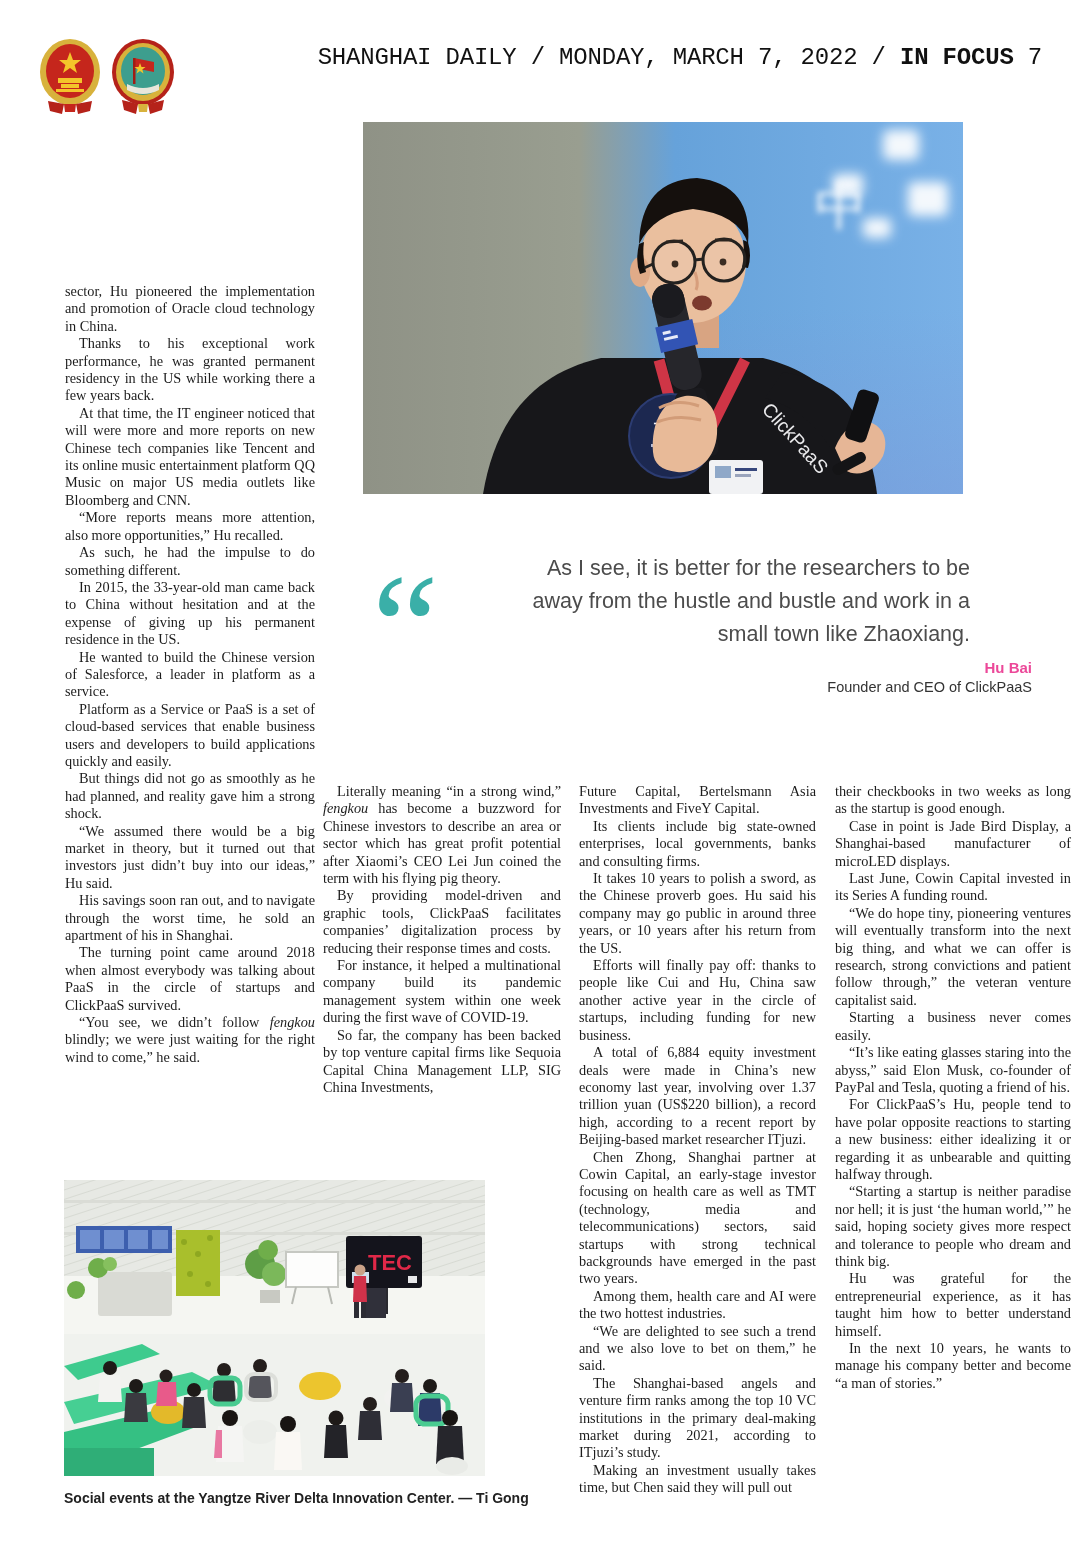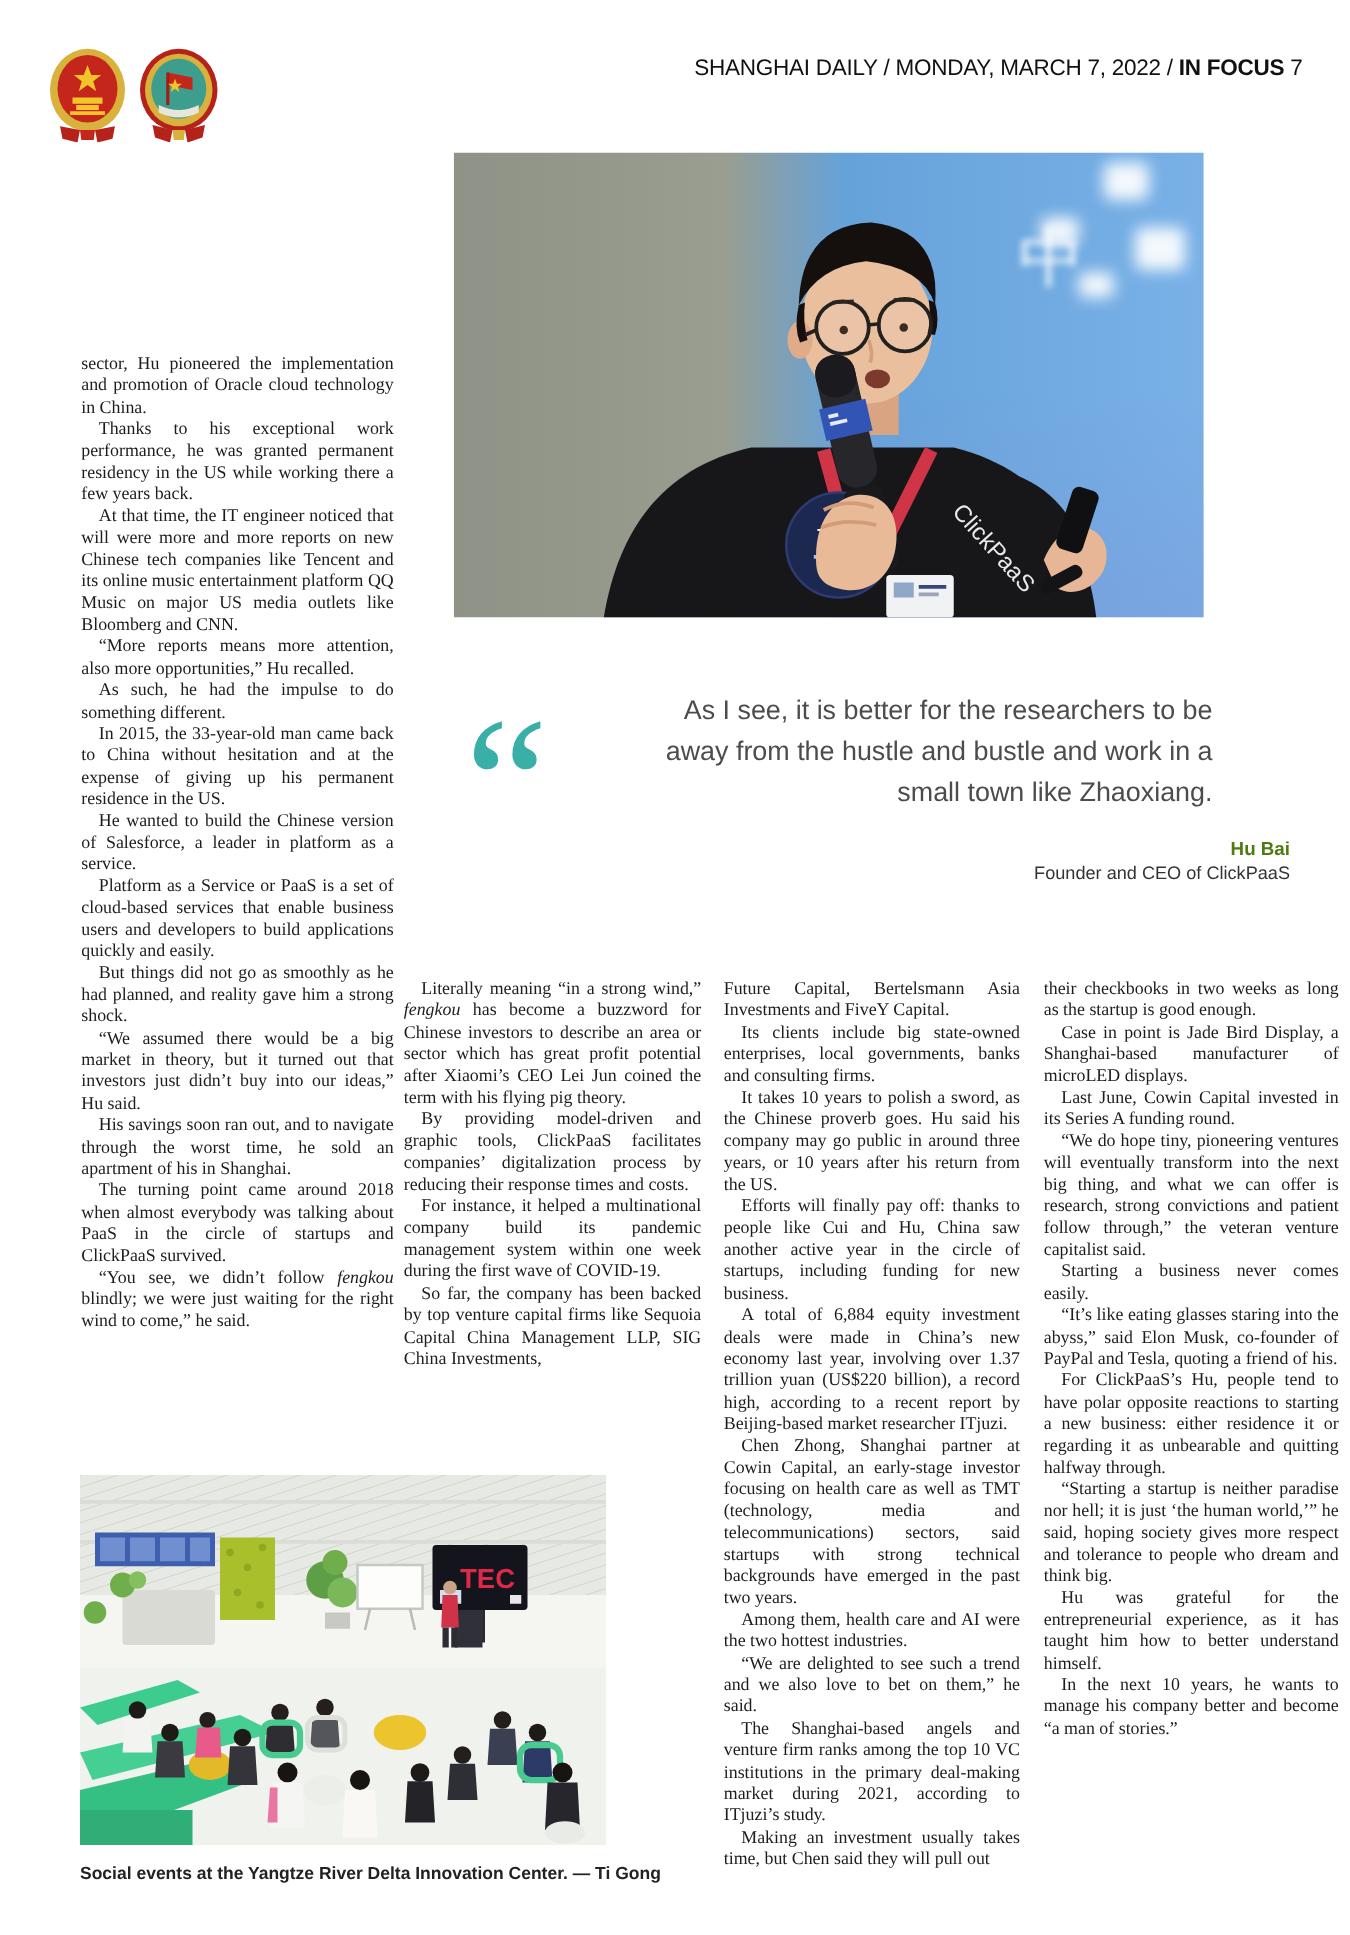--- a/index.html
+++ b/index.html
@@ -1,31 +1,31 @@
 <!DOCTYPE html>
 <html><head>
 <meta charset="utf-8">
 <style>
   html,body{margin:0;padding:0;background:#ffffff;}
   .page{position:relative;width:1080px;height:1548px;background:#ffffff;overflow:hidden;
         font-family:"Liberation Serif", serif;color:#1c1c1c;}
   
-  .masthead{position:absolute;top:44px;right:38px;font-family:Liberation Sans, sans-serif;
-            font-size:18px;letter-spacing:-0.2px;color:#111;white-space:nowrap;}
+  .masthead{position:absolute;top:44px;right:38px;font-family:Liberation Mono, monospace;
+            font-size:24px;letter-spacing:-0.2px;color:#111;white-space:nowrap;}
   .masthead .bold{font-weight:700;}
   .emblems{position:absolute;left:38px;top:38px;display:flex;gap:8px;}
   
   .quotewrap{position:absolute;left:372px;top:552px;width:660px;display:flex;}
   .qmark{width:128px;flex:0 0 128px;font-family:"Liberation Serif",serif;font-size:150px;
          line-height:0.9;color:#3aafa8;margin-top:8px;}
   .qbody{flex:1;text-align:right;}
   .qtext{font-family:"Liberation Sans", sans-serif;font-size:21.5px;line-height:33px;
          color:#4c4c4c;width:470px;}
   .qauthor{font-family:"Liberation Sans", sans-serif;font-weight:700;font-size:15px;
-           color:#4d7c0f;margin-top:20px;}
+           color:#ec4899;margin-top:8px;}
   .qtitle{font-family:"Liberation Sans", sans-serif;font-size:14.5px;color:#333;margin-top:3px;}
   
   .col{position:absolute;font-size:14.3px;line-height:17.4px;text-align:justify;margin-left:28px;}
   .col p{margin:0;text-indent:14px;}
   .col p.np{text-indent:0;}
   .col i{font-style:italic;}
   #col1{left:37px;top:283px;width:250px;}
   #col2{left:295px;top:783px;width:238px;}
   #col3{left:551px;top:783px;width:237px;}
   #col4{left:807px;top:783px;width:236px;}
@@ -206,21 +206,21 @@
     <p>Making an investment usually takes time, but Chen said they will pull out</p>
   </div>
 
   <div class="col" id="col4">
     <p class="np">their checkbooks in two weeks as long as the startup is good enough.</p>
     <p>Case in point is Jade Bird Display, a Shanghai-based manufacturer of microLED displays.</p>
     <p>Last June, Cowin Capital invested in its Series A funding round.</p>
     <p>“We do hope tiny, pioneering ventures will eventually transform into the next big thing, and what we can offer is research, strong convictions and patient follow through,” the veteran venture capitalist said.</p>
     <p>Starting a business never comes easily.</p>
     <p>“It’s like eating glasses staring into the abyss,” said Elon Musk, co-founder of PayPal and Tesla, quoting a friend of his.</p>
-    <p>For ClickPaaS’s Hu, people tend to have polar opposite reactions to starting a new business: either residence it or regarding it as unbearable and quitting halfway through.</p>
+    <p>For ClickPaaS’s Hu, people tend to have polar opposite reactions to starting a new business: either idealizing it or regarding it as unbearable and quitting halfway through.</p>
     <p>“Starting a startup is neither paradise nor hell; it is just ‘the human world,’” he said, hoping society gives more respect and tolerance to people who dream and think big.</p>
     <p>Hu was grateful for the entrepreneurial experience, as it has taught him how to better understand himself.</p>
     <p>In the next 10 years, he wants to manage his company better and become “a man of stories.”</p>
   </div>
 
   <div class="photo-bottom">
     <svg width="421" height="296" viewBox="0 0 421 296">
       <defs>
         <pattern id="ceil" width="9" height="9" patternUnits="userSpaceOnUse" patternTransform="rotate(-18)">
           <rect width="9" height="9" fill="#e7e9e4"></rect>

